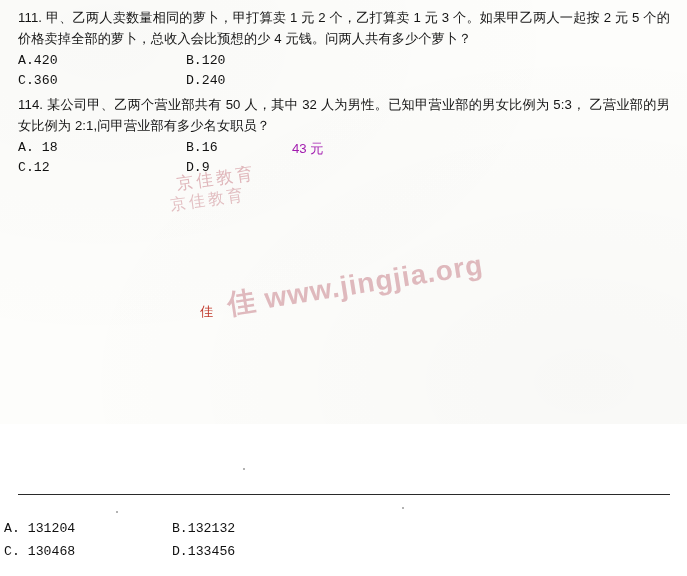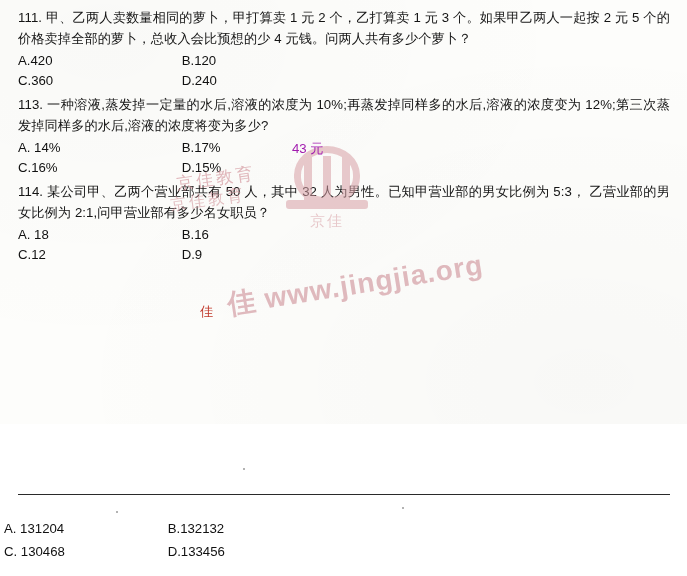--- a/index.html
+++ b/index.html
@@ -47,20 +47,21 @@
     color: #141414;
   }
   .opts {
     margin-top: 2px;
     font-size: 13.2px;
     line-height: 20px;
   }
   .optrow {
     display: block;
     white-space: nowrap;
+    font-family: Liberation Mono, monospace;
   }
   .opt-a {
     display: inline-block;
     width: 160px;
   }
   .opt-b {
     display: inline-block;
   }
   .divider {
     position: absolute;
@@ -194,33 +195,20 @@
         <span class="optrow">
           <span class="opt-a">C.360</span>
           <span class="opt-b">D.240</span>
         </span>
       </div>
     </div>
 
     <div class="qblock">
     </div>
 
-    <div class="qblock">
-      <div class="qtext">113. 一种溶液,蒸发掉一定量的水后,溶液的浓度为 10%;再蒸发掉同样多的水后,溶液的浓度变为 12%;第三次蒸发掉同样多的水后,溶液的浓度将变为多少?</div>
-      <div class="opts">
-        <span class="optrow">
-          <span class="opt-a">A. 14%</span>
-          <span class="opt-b">B.17%</span>
-        </span>
-        <span class="optrow">
-          <span class="opt-a">C.16%</span>
-          <span class="opt-b">D.15%</span>
-        </span>
-      </div>
-    </div>
 
     <div class="qblock">
       <div class="qtext">114. 某公司甲、乙两个营业部共有 50 人，其中 32 人为男性。已知甲营业部的男女比例为 5:3， 乙营业部的男女比例为 2:1,问甲营业部有多少名女职员？</div>
       <div class="opts">
         <span class="optrow">
           <span class="opt-a">A. 18</span>
           <span class="opt-b">B.16</span>
         </span>
         <span class="optrow">
           <span class="opt-a">C.12</span>
@@ -238,28 +226,20 @@
     <span class="optrow">
       <span class="opt-a">A. 131204</span>
       <span class="opt-b">B.132132</span>
     </span>
     <span class="optrow">
       <span class="opt-a">C. 130468</span>
       <span class="opt-b">D.133456</span>
     </span>
   </div>
 
-  <div class="watermark" id="wm-logo">
-    <div class="ring"></div>
-    <div class="stem-l"></div>
-    <div class="stem-m"></div>
-    <div class="stem-r"></div>
-    <div class="bar"></div>
-    <div class="jtext">京佳</div>
-  </div>
   <div class="watermark" id="wm-text-1">京佳教育</div>
   <div class="watermark" id="wm-text-2">京佳教育</div>
   <div class="watermark" id="wm-url">佳 www.jingjia.org</div>
   <div class="watermark" id="wm-red-1">43 元</div>
   <div class="watermark" id="wm-red-2">佳</div>
 
   <div class="dot" style="left:116px; top:511px;"></div>
   <div class="dot" style="left:402px; top:507px;"></div>
   <div class="dot" style="left:243px; top:468px;"></div>
 </div>

